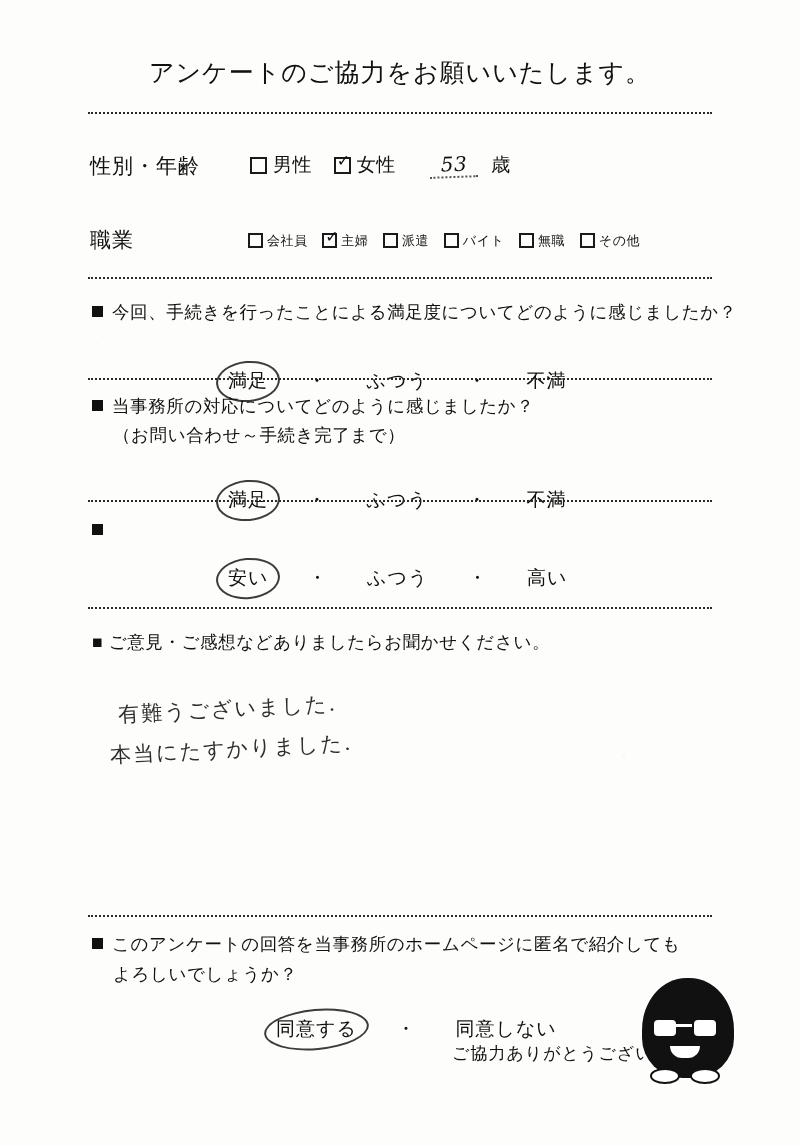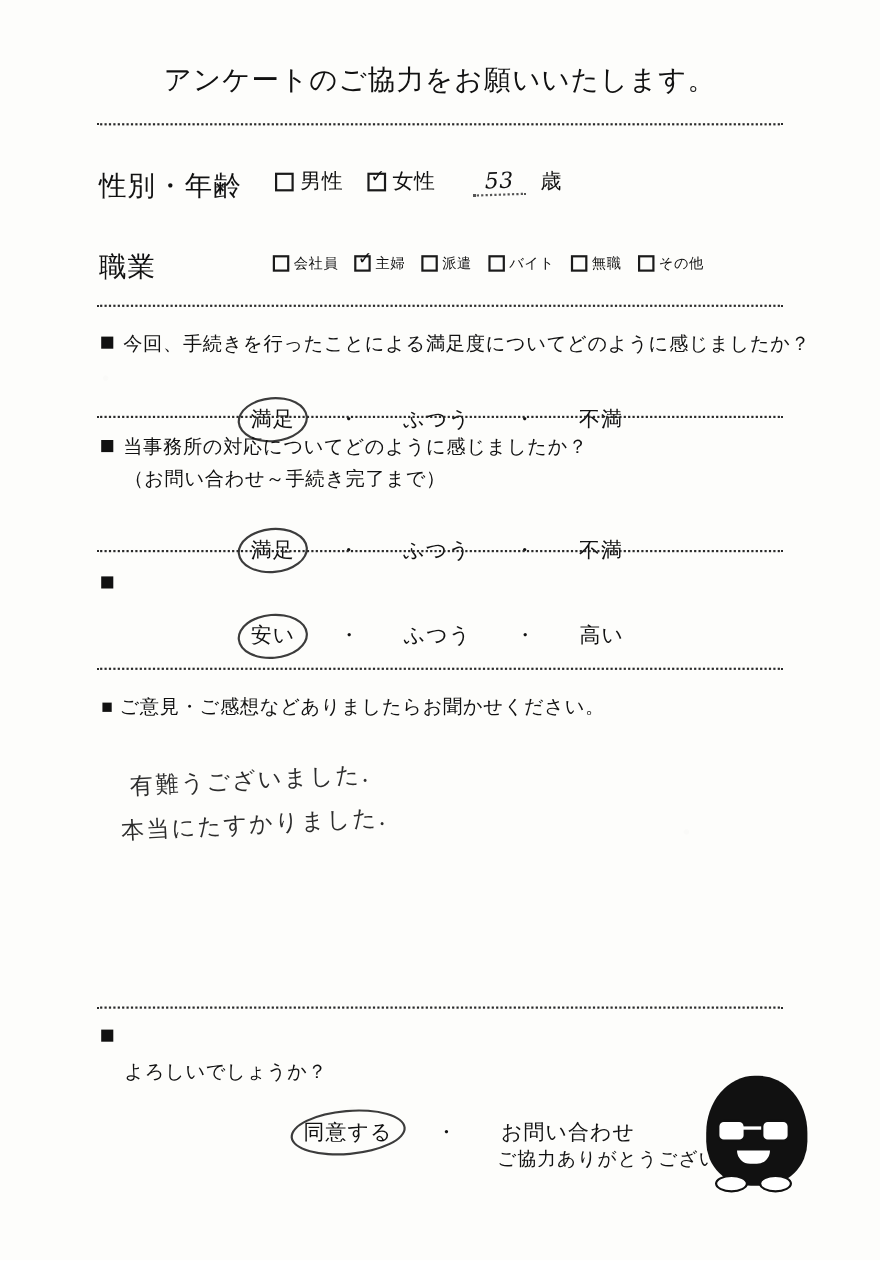--- a/index.html
+++ b/index.html
@@ -45,21 +45,21 @@
   .dotted {
     position: absolute;
     left: 88px;
     width: 624px;
     border-top: 2px dotted #2a2a2a;
     height: 0;
   }
 
   .row-label {
     position: absolute;
-    font-size: 25px;
+    font-size: 21px;
     letter-spacing: 1px;
   }
 
   .chk {
     display: inline-block;
     width: 17px;
     height: 17px;
     border: 2px solid #1a1a1a;
     vertical-align: -3px;
     margin-right: 6px;
@@ -315,28 +315,28 @@
   <div class="dotted" style="top:607px;"></div>
 
   <div class="q" style="top:630px; left:92px;">■ ご意見・ご感想などありましたらお聞かせください。</div>
 
   <div class="hand" style="top:695px; left:118px;">有難うございました.</div>
   <div class="hand" style="top:735px; left:110px;">本当にたすかりました.</div>
 
   <div class="dotted" style="top:915px;"></div>
 
   <div class="q" style="top:932px; left:92px;">
-    <span class="sq"></span>
+    <span class="sq"></span><span>このアンケートの回答を当事務所のホームページに匿名で紹介しても</span>
   </div>
   <div class="q-sub" style="top:962px; left:113px;">よろしいでしょうか？</div>
 
   <div class="answers" style="top:985px; left:276px;">
     <span class="a circled">同意する</span>
     <span class="sep">・</span>
-    <span class="a">お問い合わせ</span>
+    <span class="a">同意しない</span>
   </div>
 
   <div class="footer-thanks" style="top:1042px; left:452px;">ご協力ありがとうございました！</div>
 
   <div class="mascot">
     <div class="body"></div>
     <div class="glass-l"></div>
     <div class="glass-r"></div>
     <div class="bridge"></div>
     <div class="mouth"></div>

